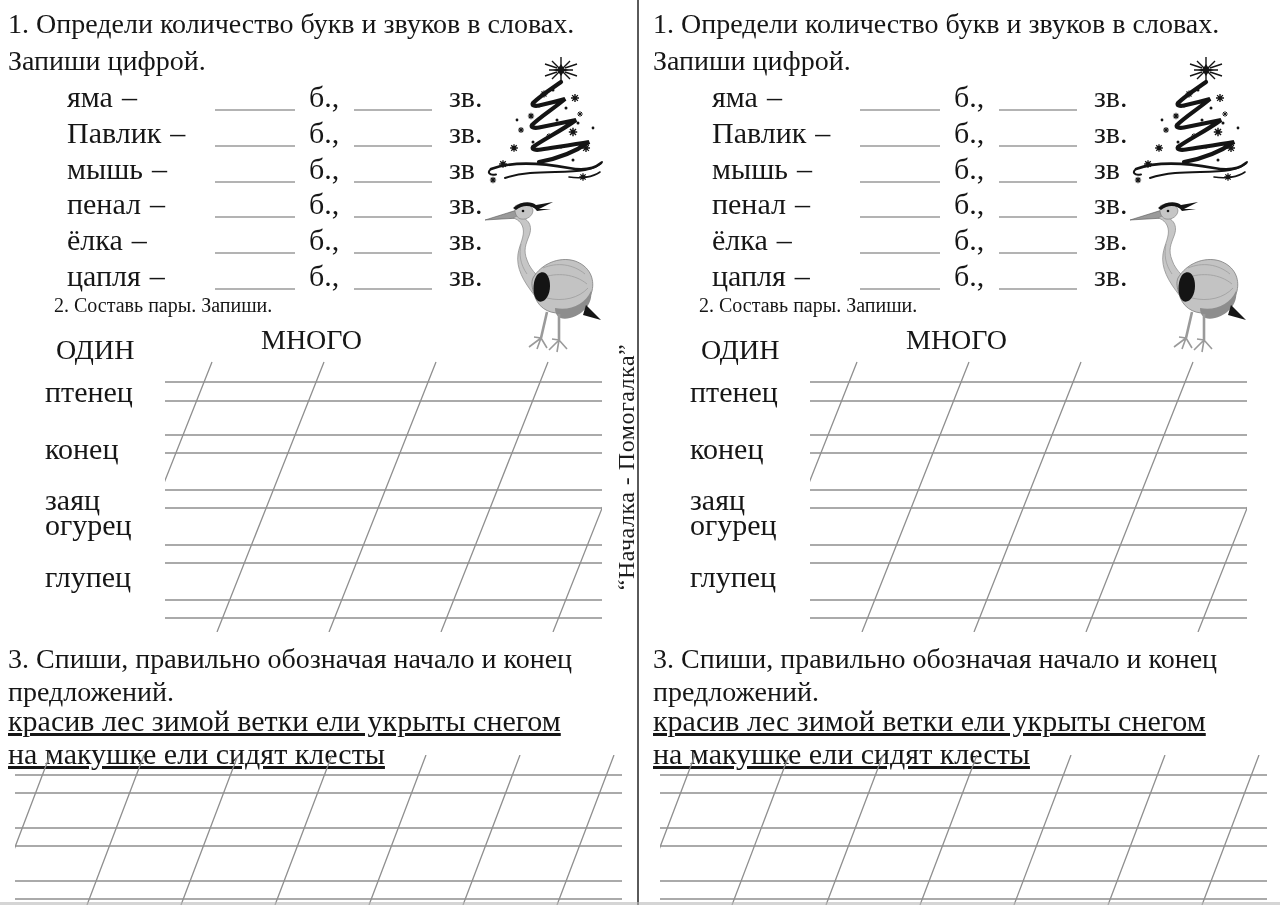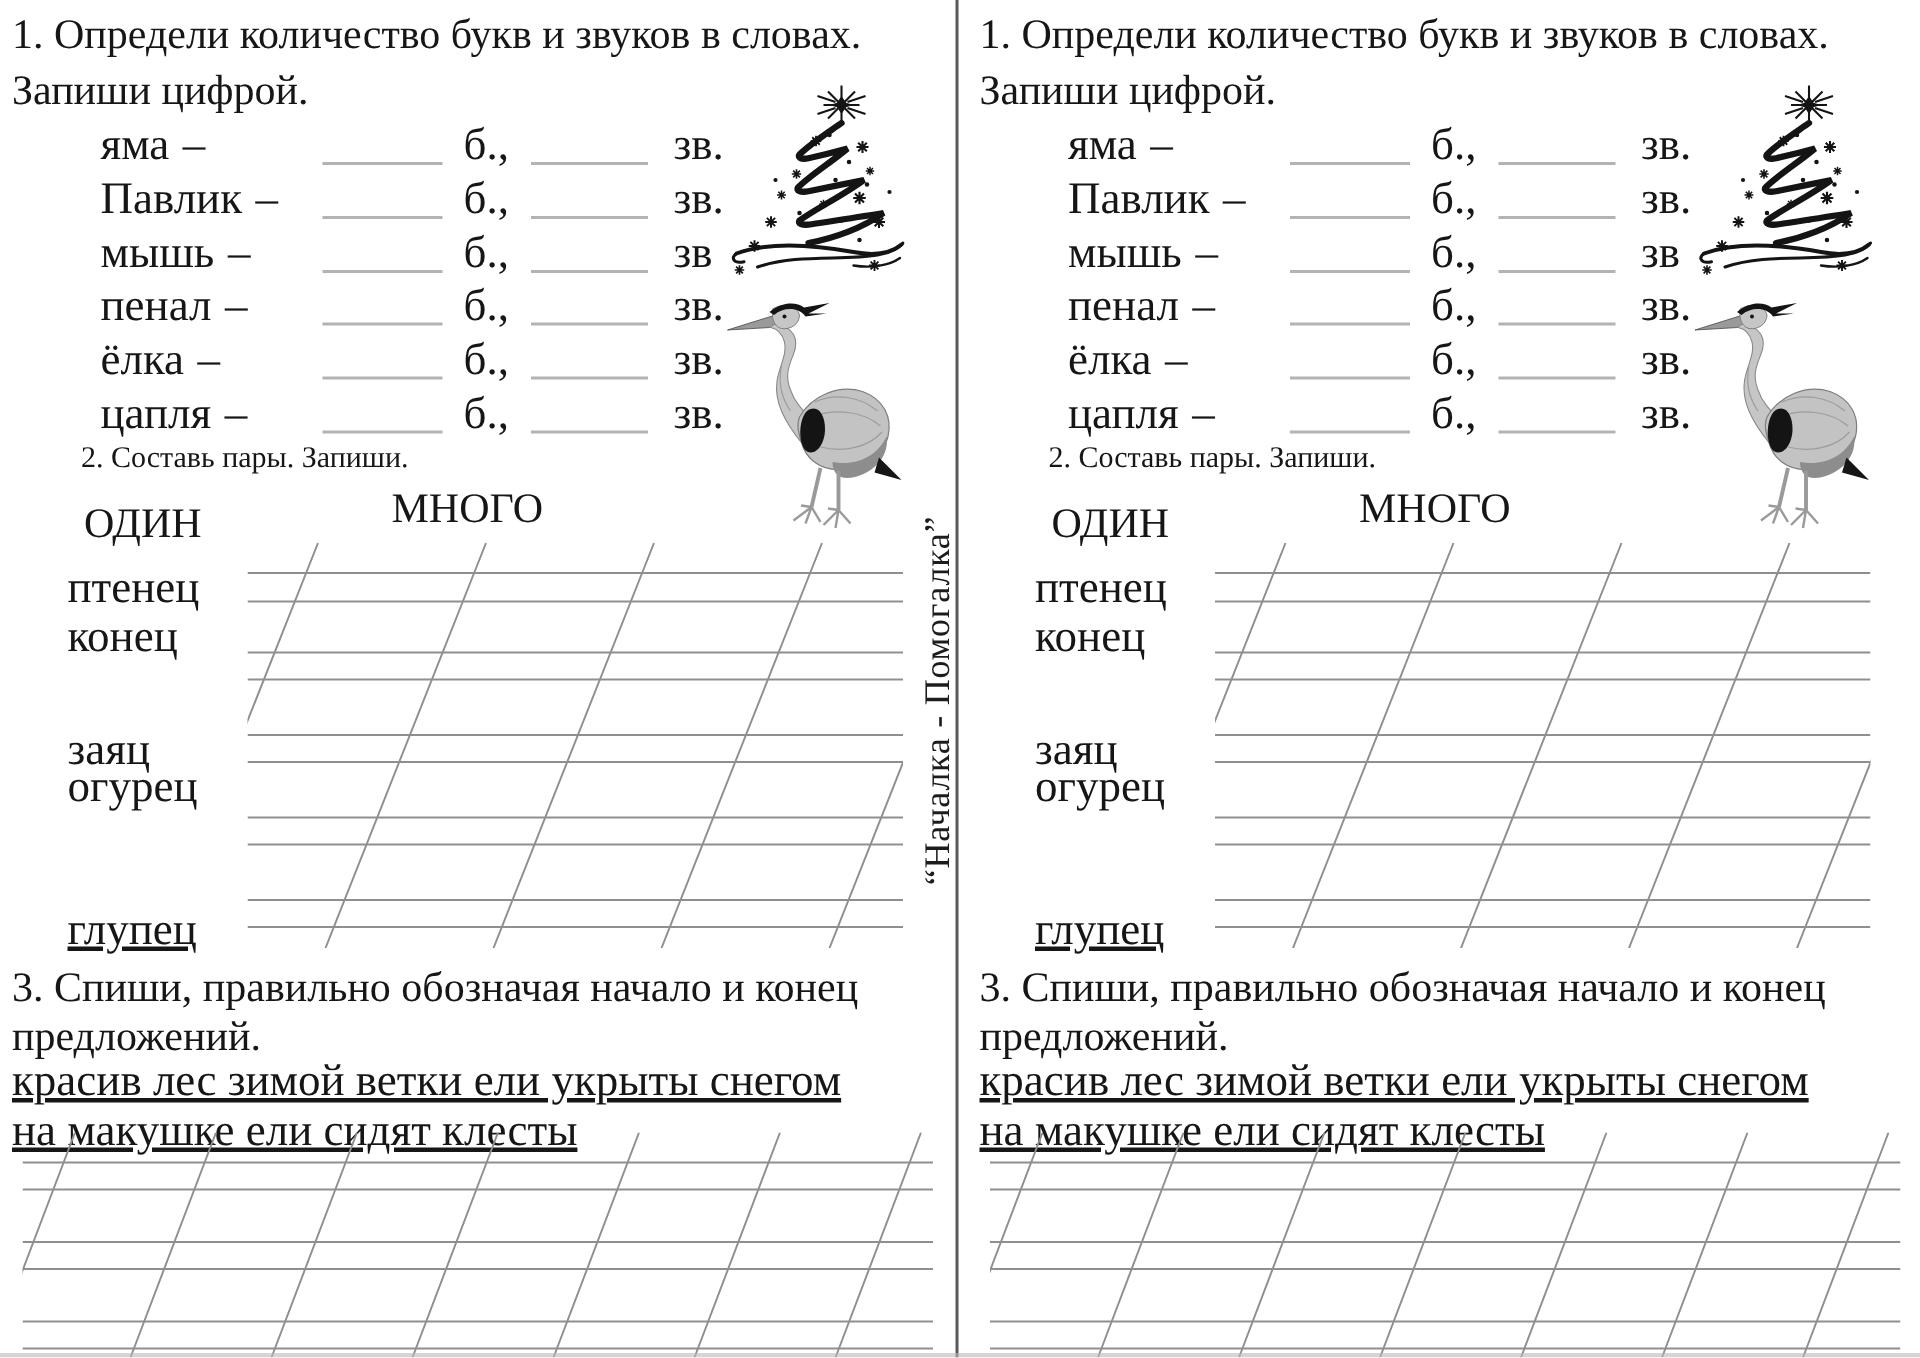--- a/index.html
+++ b/index.html
@@ -25,22 +25,22 @@
   .c-zv{padding-left:17px;white-space:nowrap;}
 
   .tree-art{position:absolute;left:487px;top:56px;}
   .heron-art{position:absolute;left:483px;top:188px;}
 
   
   .t2-heading{position:absolute;left:24px;top:290px;font-size:20px;line-height:30px;white-space:nowrap;margin-left:30px;}
   .t2-col1{position:absolute;left:56px;top:334px;font-size:28px;}
   .t2-col2{position:absolute;left:261px;top:324px;font-size:28px;}
   .t2-word{position:absolute;left:45px;font-size:30px;line-height:26px;white-space:nowrap;}
-  .t2-word.w0{top:379px;}.t2-word.w1{top:412px;}.t2-word.w2{top:487px;}
-  .t2-word.w3{top:512px;}.t2-word.w4{top:607px;text-decoration:underline;}
+  .t2-word.w0{top:379px;}.t2-word.w1{top:436px;}.t2-word.w2{top:487px;}
+  .t2-word.w3{top:512px;}.t2-word.w4{top:564px;}
   .grid2{position:absolute;left:165px;top:360px;}
 
   
   .t3-heading{position:absolute;left:8px;top:642px;width:620px;font-size:28px;line-height:33px;}
   .t3-heading .hl{display:block;}
   .t3-copy{position:absolute;left:8px;top:704px;width:624px;font-size:30px;line-height:33px;}
   .t3-copy .hl{display:block;text-decoration:underline;}
   .grid3{position:absolute;left:15px;top:755px;}
 
   

